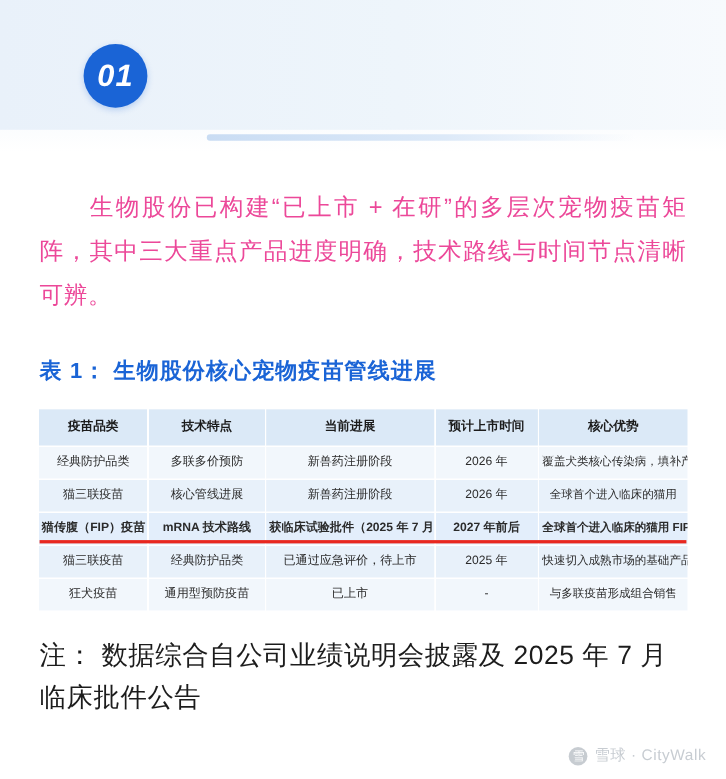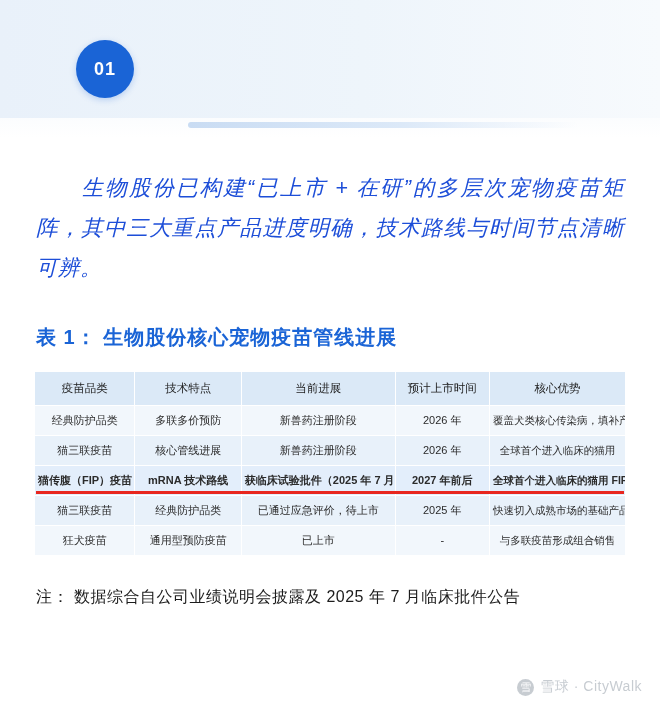--- a/index.html
+++ b/index.html
@@ -30,27 +30,28 @@
   }
   .badge {
     position: absolute;
     left: 76px;
     top: 40px;
     width: 58px;
     height: 58px;
     border-radius: 50%;
     background: #1a64d6;
     color: #fff;
-    font-size: 18px;
+    font-size: 28px;
     font-weight: bold;
     display: flex;
     align-items: center;
     justify-content: center;
     letter-spacing: 1px;
     box-shadow: 0 2px 6px rgba(26,100,214,0.25);
+    font-style: italic;
   }
   .title-block {
     position: absolute;
     left: 188px;
     top: 26px;
   }
   .title-line1 {
     font-size: 23px;
     font-weight: bold;
     color: #0f55bf;
@@ -73,24 +74,23 @@
     height: 6px;
     background: linear-gradient(to right, #c9dcf3 0%, #dce9f8 55%, rgba(255,255,255,0) 100%);
     border-radius: 3px;
   }
 
   
   .para {
     margin: 30px 36px 0 36px;
     font-size: 21.5px;
     line-height: 40px;
-    color: #1d4ed8;
+    color: #ec4899;
     text-align: justify;
     letter-spacing: 0.5px;
-    font-style: italic;
   }
   .para .indent { display: inline-block; width: 44px; }
 
   
   .table-title {
     margin: 36px 0 20px 36px;
     font-size: 20px;
     font-weight: bold;
     color: #1a64d6;
     letter-spacing: 1px;
@@ -112,21 +112,21 @@
   table.pipeline td {
     border: 1px solid #ffffff;
     text-align: center;
     padding: 7px 3px;
     line-height: 15px;
     white-space: nowrap;
     overflow: hidden;
   }
   table.pipeline thead th {
     background: #dbe9f7;
-    font-weight: normal;
+    font-weight: bold;
     color: #1c1c1c;
     font-size: 11.5px;
     padding: 9px 3px;
   }
   table.pipeline tbody tr:nth-child(odd) td { background: #f2f7fc; }
   table.pipeline tbody tr:nth-child(even) td { background: #e8f1fa; }
   table.pipeline tbody tr.highlight td {
     background: #e3eefb;
     font-weight: bold;
   }
@@ -142,21 +142,21 @@
     left: 2px;
     right: 2px;
     height: 3px;
     background: #e8271f;
     top: 120px;
   }
 
   
   .note {
     margin: 22px 36px 0 36px;
-    font-size: 16px;
+    font-size: 24px;
     line-height: 38px;
     color: #1c1c1c;
     letter-spacing: 0.5px;
   }
 
   
   .footer {
     position: absolute;
     right: 18px;
     bottom: 12px;

